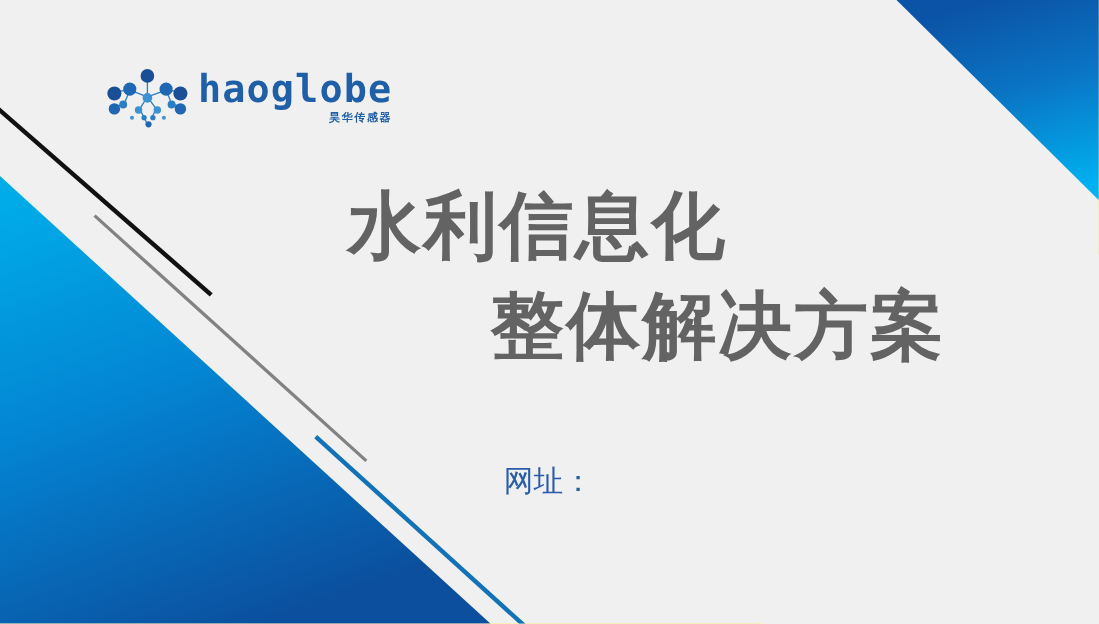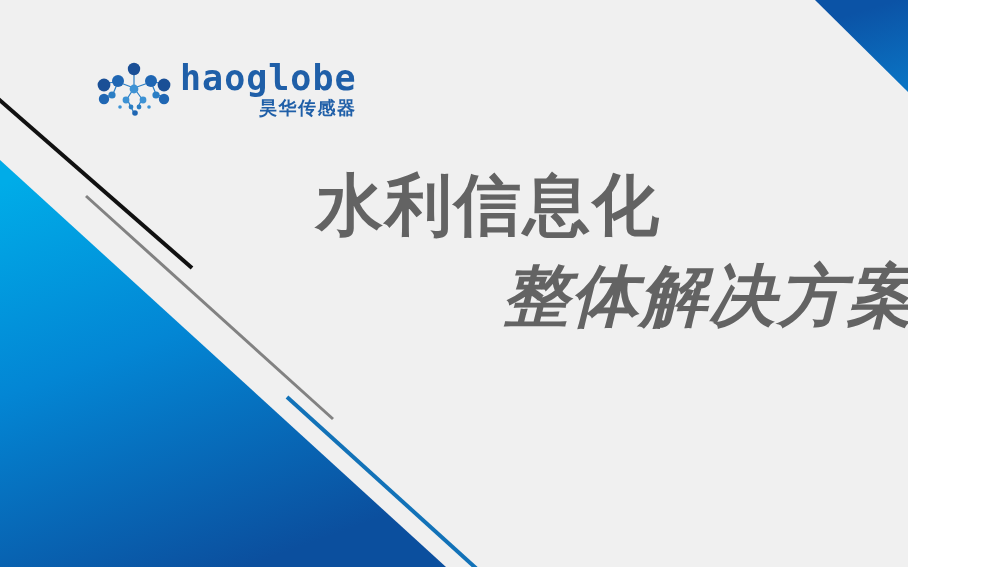--- a/index.html
+++ b/index.html
@@ -2,21 +2,21 @@
 <html><head>
 <meta charset="utf-8">
 <style>
   html, body {
     margin: 0;
     padding: 0;
     background: #ffffff;
   }
   #slide {
     position: relative;
-    width: 908px;
+    width: 999px;
     height: 567px;
     overflow: hidden;
     background: #fde047;
     font-family: "Liberation Sans", "DejaVu Sans", sans-serif;
   }
   #bg-svg {
     position: absolute;
     left: 0;
     top: 0;
     width: 999px;
@@ -49,42 +49,42 @@
     font-family: "DejaVu Sans Mono", "Liberation Mono", monospace;
     font-size: 35px;
     font-weight: bold;
     letter-spacing: 1px;
     color: #1f5fa8;
     line-height: 1;
   }
   #logo-subtext {
     margin-top: 3px;
     font-family: "DejaVu Sans", "Liberation Sans", sans-serif;
-    font-size: 18px;
+    font-size: 10px;
     font-weight: bold;
     letter-spacing: 1.5px;
     color: #1f5fa8;
     line-height: 1;
   }
 
   
   #headline {
     position: absolute;
     left: 316px;
     top: 166px;
     width: 600px;
     color: #636363;
     font-family: "DejaVu Sans", "Liberation Sans", sans-serif;
     font-weight: bold;
     font-size: 67px;
     line-height: 1.18;
     letter-spacing: 2px;
   }
   #headline .line1 { display: block; text-align: left; }
-  #headline .line2 { display: block; text-align: right; padding-left: 130px; margin-top: 12px; font-style: italic; }
+  #headline .line2 { display: block; text-align: left; padding-left: 130px; margin-top: 12px; }
 
   
   #url-line {
     position: absolute;
     left: 458px;
     top: 422px;
     color: #2a5cab;
     font-family: "DejaVu Sans", "Liberation Sans", sans-serif;
     font-size: 27px;
     line-height: 1.2;
@@ -166,15 +166,16 @@
       <div id="logo-subtext">昊华传感器</div>
     </div>
   </div>
 
   <div id="headline">
     <span class="line1">水利信息化</span>
     <span class="line2">整体解决方案</span>
   </div>
 
   <div id="url-line">
+    <span id="url-label">网址：</span>
   </div>
 
 </div>
 
 </body></html>

